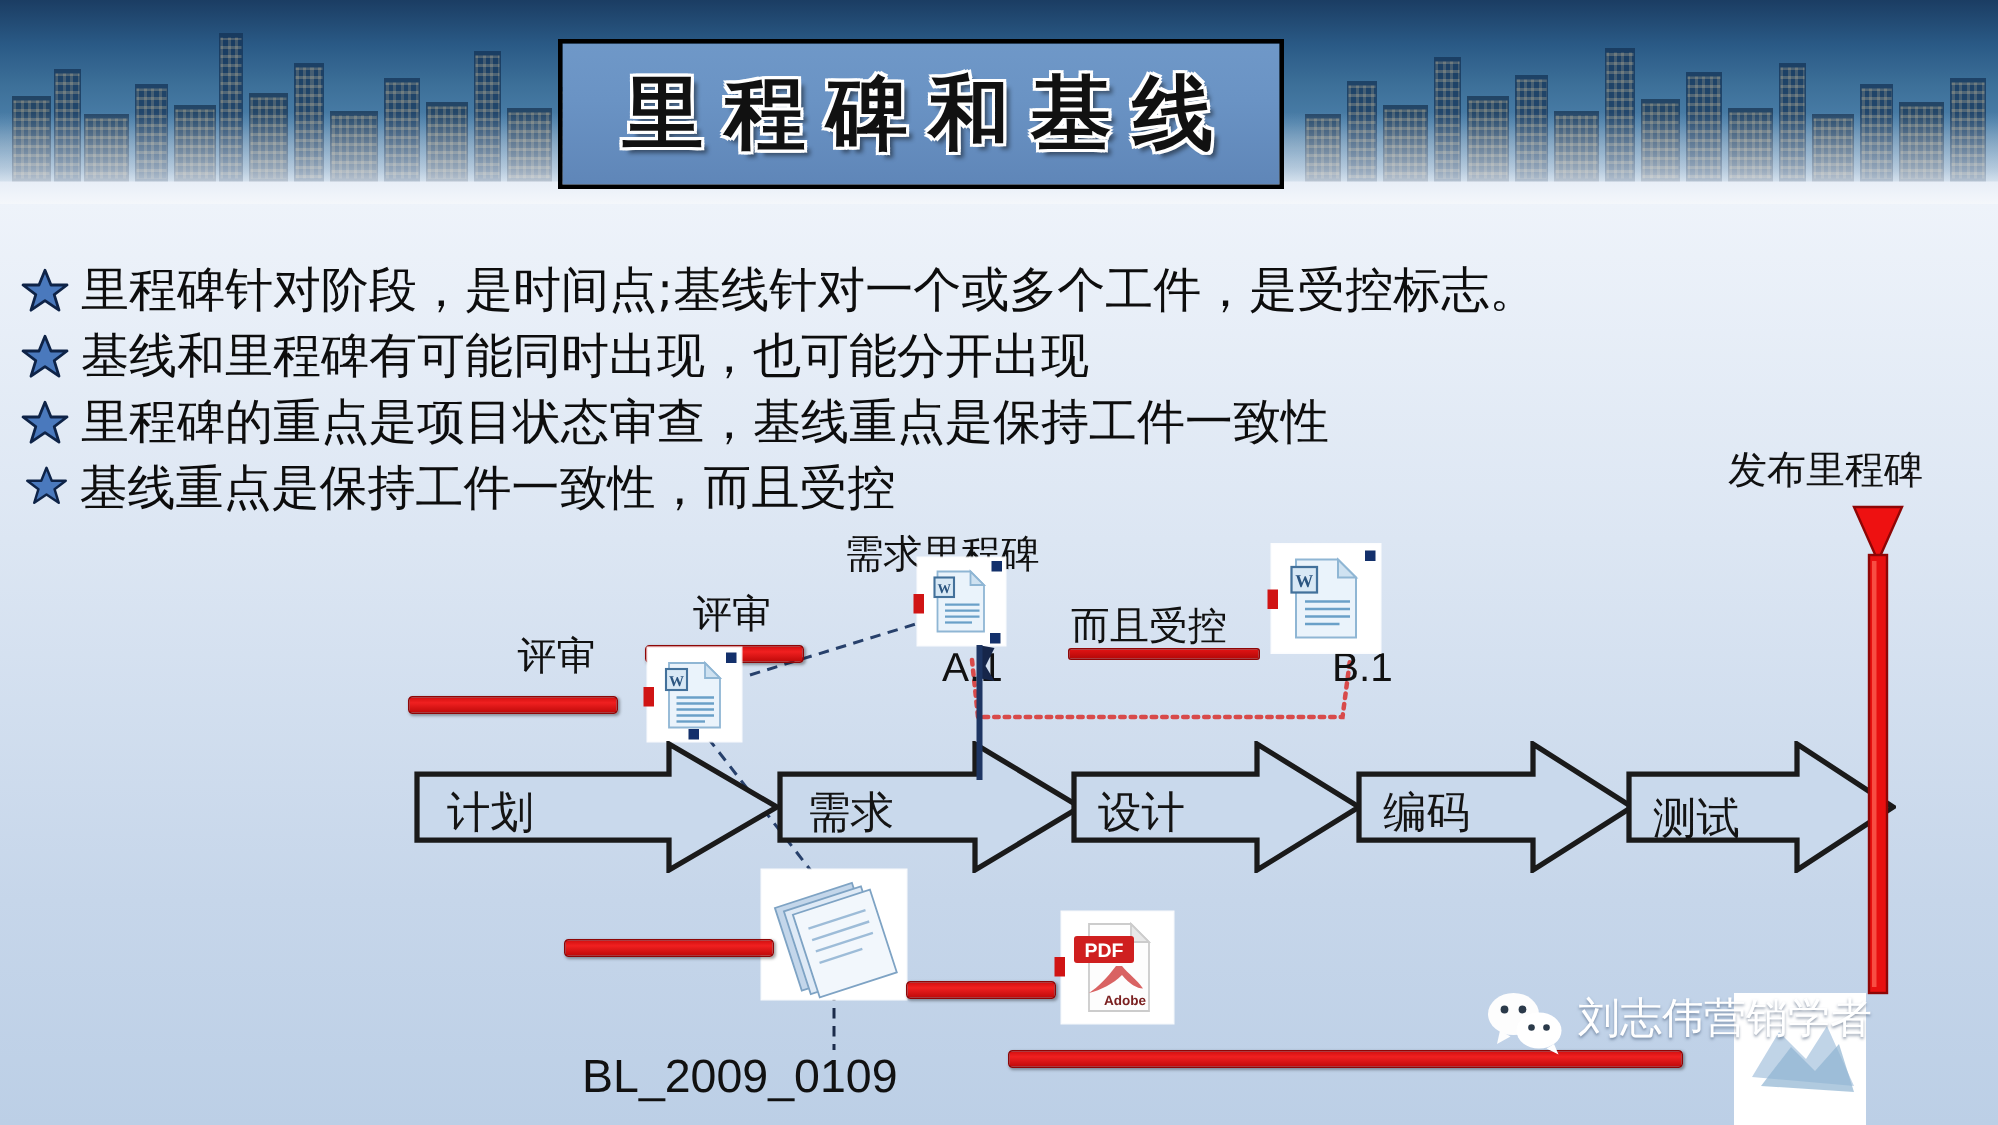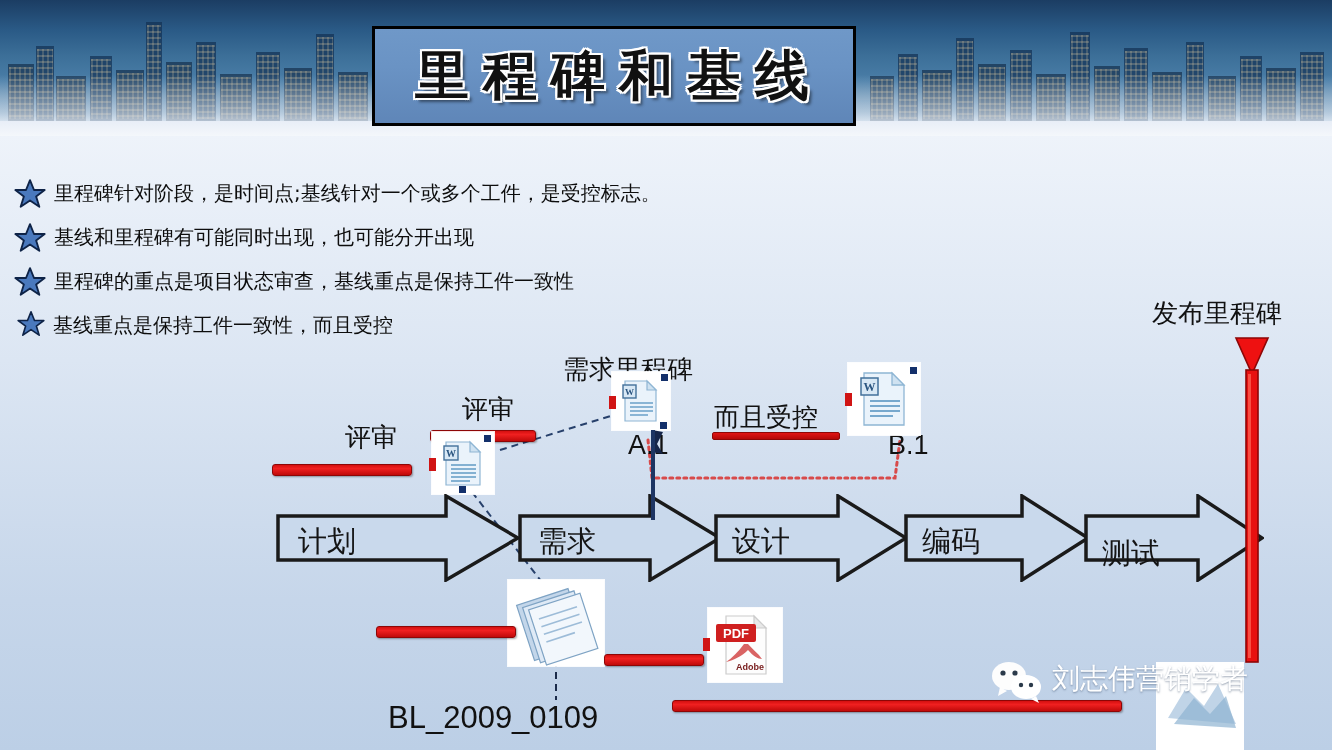--- a/index.html
+++ b/index.html
@@ -48,21 +48,21 @@
       4px 4px 3px rgba(0,0,0,.45);
     white-space:nowrap;padding-left:10px;
   }
 
   
   #bullets{position:absolute;left:14px;top:174px;width:1120px;}
   .bline{display:flex;align-items:flex-start;margin-bottom:4px;height:40px;}
   .star{width:32px;height:32px;flex:0 0 32px;margin-top:4px;margin-right:8px;}
   .btxt{
     font-family:"DejaVu Sans","Liberation Sans",sans-serif;
-    font-size:20px;color:#0d0d0d;line-height:38px;white-space:nowrap;
+    font-size:32px;color:#0d0d0d;line-height:38px;white-space:nowrap;
   }
 
   
   #diagram{position:absolute;left:0;top:0;width:1332px;height:750px;}
 
   .lbl{
     position:absolute;font-family:"DejaVu Sans","Liberation Sans",sans-serif;
     font-size:26px;color:#111;white-space:nowrap;
   }
   .code{
@@ -391,21 +391,21 @@
       <svg width="186" height="88" viewBox="0 0 186 88">
         <path d="M2 22 H118 V2 L184 44 L118 86 V66 H2 Z" fill="#c9d9ec" stroke="#1a1a1a" stroke-width="3.5" stroke-linejoin="miter"></path>
       </svg>
       <div class="chevlbl" style="left:18px;top:28px;">编码</div>
     </div>
 
     <div class="chev" style="left:1048px;top:494px;">
       <svg width="180" height="88" viewBox="0 0 180 88">
         <path d="M2 22 H114 V2 L178 44 L114 86 V66 H2 Z" fill="#c9d9ec" stroke="#1a1a1a" stroke-width="3.5" stroke-linejoin="miter"></path>
       </svg>
-      <div class="chevlbl" style="left:18px;top:40px;">测试</div>
+      <div class="chevlbl" style="left:18px;top:32px;">测试</div>
     </div>
 
     <div class="navyflag" style="left:648px;top:428px;">
       <svg width="18" height="92" viewBox="0 0 18 92">
         <path d="M4 2 L15 4 L9 16 L15 26 L4 24 Z" fill="#16264a"></path>
         <rect x="3" y="2" width="4" height="90" fill="#1d3563"></rect>
       </svg>
     </div>
 
     <div class="redflag" style="left:1232px;top:334px;">

